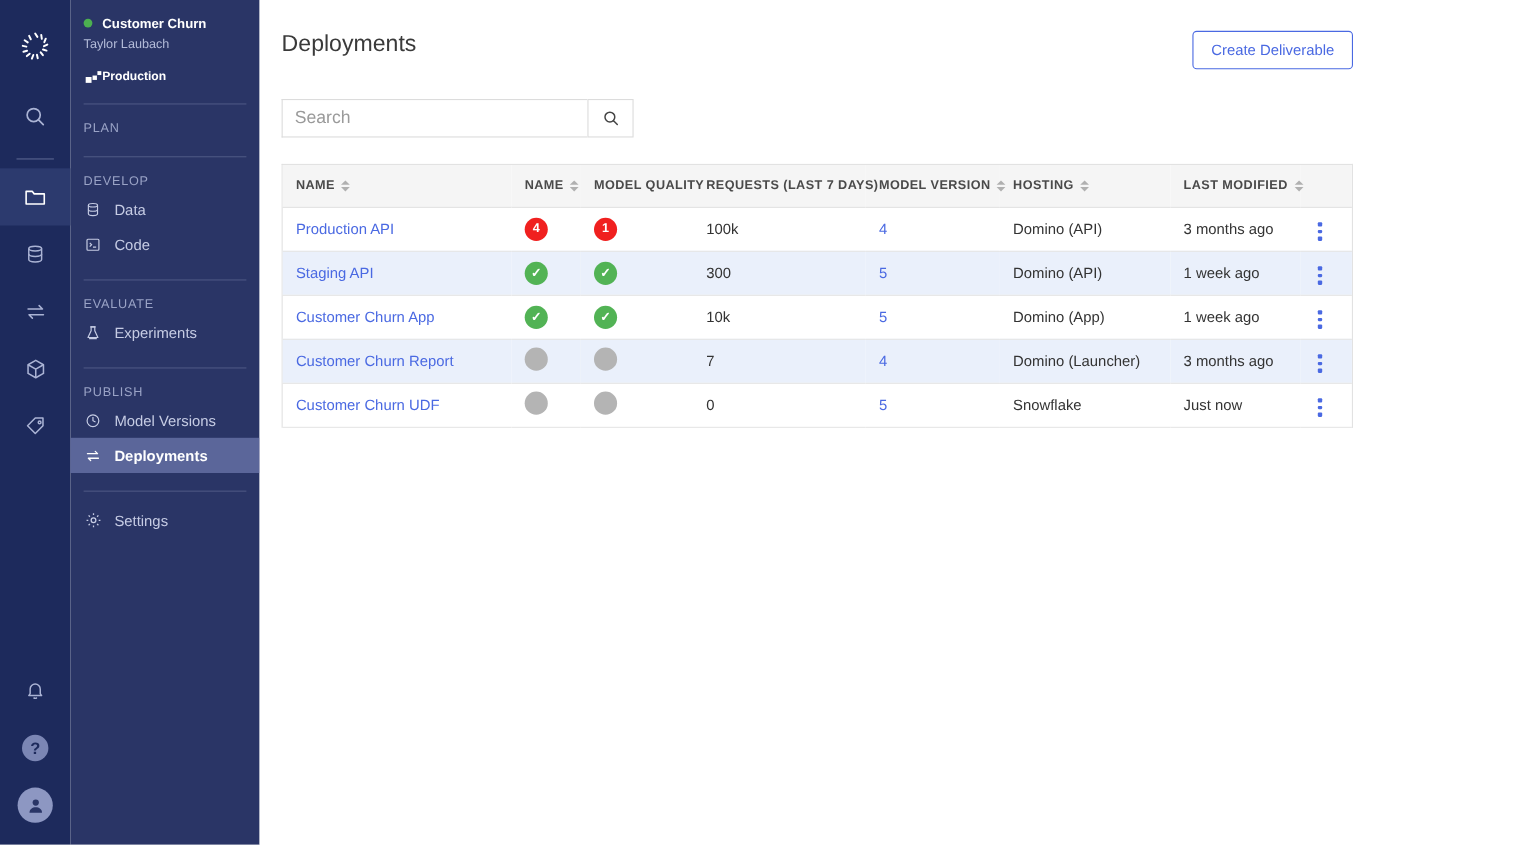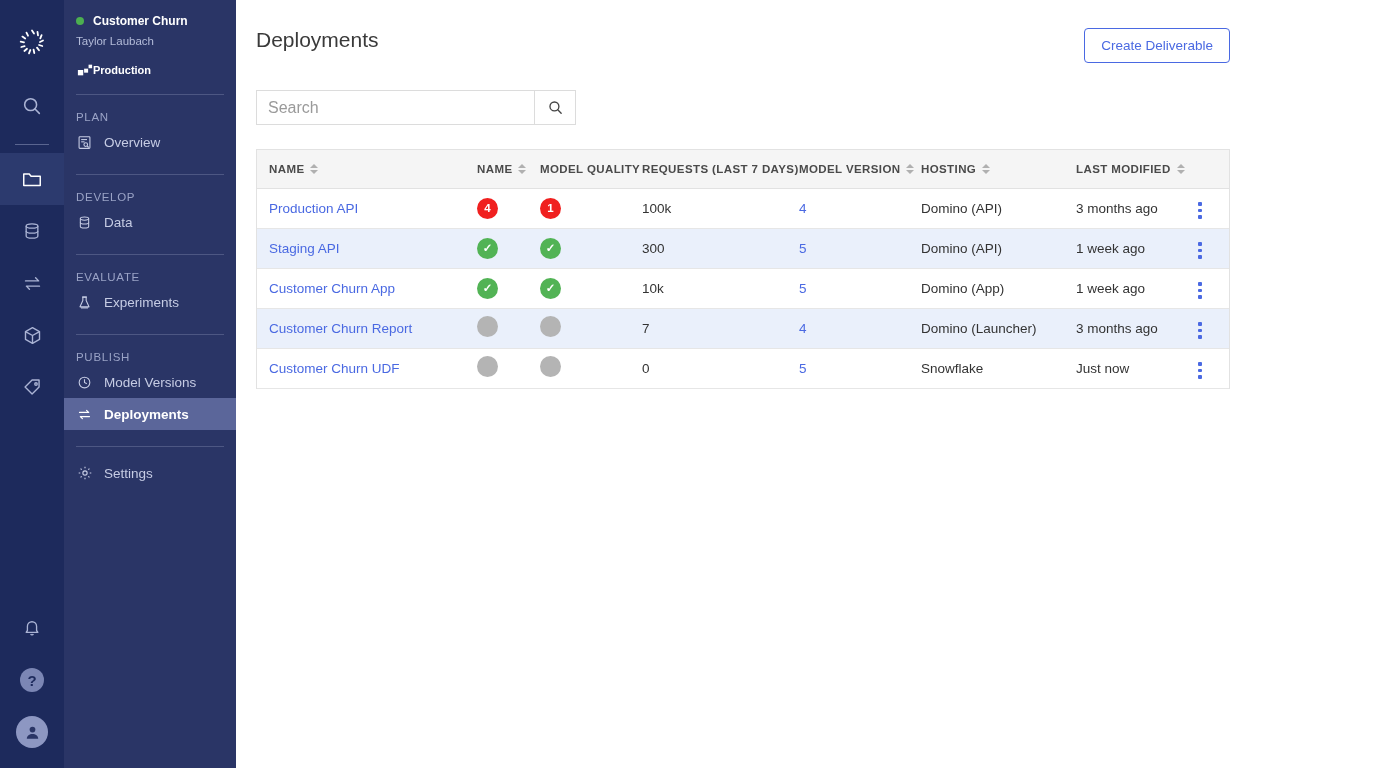--- a/index.html
+++ b/index.html
@@ -236,44 +236,42 @@
           <rect x="1" y="9" width="6" height="6"></rect>
             <rect x="8" y="7.5" width="4.5" height="4.5"></rect>
             <rect x="13" y="3" width="4" height="4"></rect>
         </svg>
       </span>
       <span>Production</span>
     </div>
     <div class="nav-sep"></div>
 
     <div class="nav-group-label">PLAN</div>
-    <div class="nav-item">
-      <span class="nav-icon">
-        <svg width="15" height="15" viewBox="0 0 18 18" fill="none" stroke="#c6ccE4" stroke-width="1.3">
-          <rect x="2.5" y="2" width="13" height="14" rx="1"></rect>
-            <line x1="5" y1="5.5" x2="12" y2="5.5"></line>
-            <line x1="5" y1="8.2" x2="9" y2="8.2"></line>
-          <circle cx="10.5" cy="11.5" r="2.2" fill="#2a3566"></circle>
-            <line x1="12.2" y1="13.2" x2="14" y2="15"></line>
-        </svg>
-      </span>
-      <span>Overview</span>
-    </div>
     <div class="nav-sep"></div>
 
     <div class="nav-group-label">DEVELOP</div>
     <div class="nav-item">
       <span class="nav-icon">
         <svg width="15" height="15" viewBox="0 0 18 18" fill="none" stroke="#c6ccE4" stroke-width="1.25">
           <ellipse cx="9" cy="4.3" rx="5" ry="1.9"></ellipse>
             <path d="M4 4.3v9.4c0 1 2.2 1.9 5 1.9s5-.9 5-1.9V4.3"></path>
           <path d="M4 9c0 1 2.2 1.9 5 1.9s5-.9 5-1.9"></path>
         </svg>
       </span>
       <span>Data</span>
+    </div>
+    <div class="nav-item">
+      <span class="nav-icon">
+        <svg width="15" height="15" viewBox="0 0 18 18" fill="none" stroke="#c6ccE4" stroke-width="1.3">
+          <rect x="2.5" y="3" width="13" height="12" rx="1"></rect>
+            <polyline points="5.5,7 7.5,9 5.5,11"></polyline>
+            <line x1="9" y1="11.5" x2="12.5" y2="11.5"></line>
+        </svg>
+      </span>
+      <span>Code</span>
     </div>
     <div class="nav-sep"></div>
 
     <div class="nav-group-label">EVALUATE</div>
     <div class="nav-item">
       <span class="nav-icon">
         <svg width="15" height="15" viewBox="0 0 18 18" fill="none" stroke="#c6ccE4" stroke-width="1.3" stroke-linejoin="round">
           <path d="M7 2.5v4.2L3.6 14.2h10.8L11 6.7V2.5z"></path>
             <line x1="6" y1="2.5" x2="12" y2="2.5"></line>
             <line x1="4.8" y1="15.5" x2="13.2" y2="15.5"></line>

